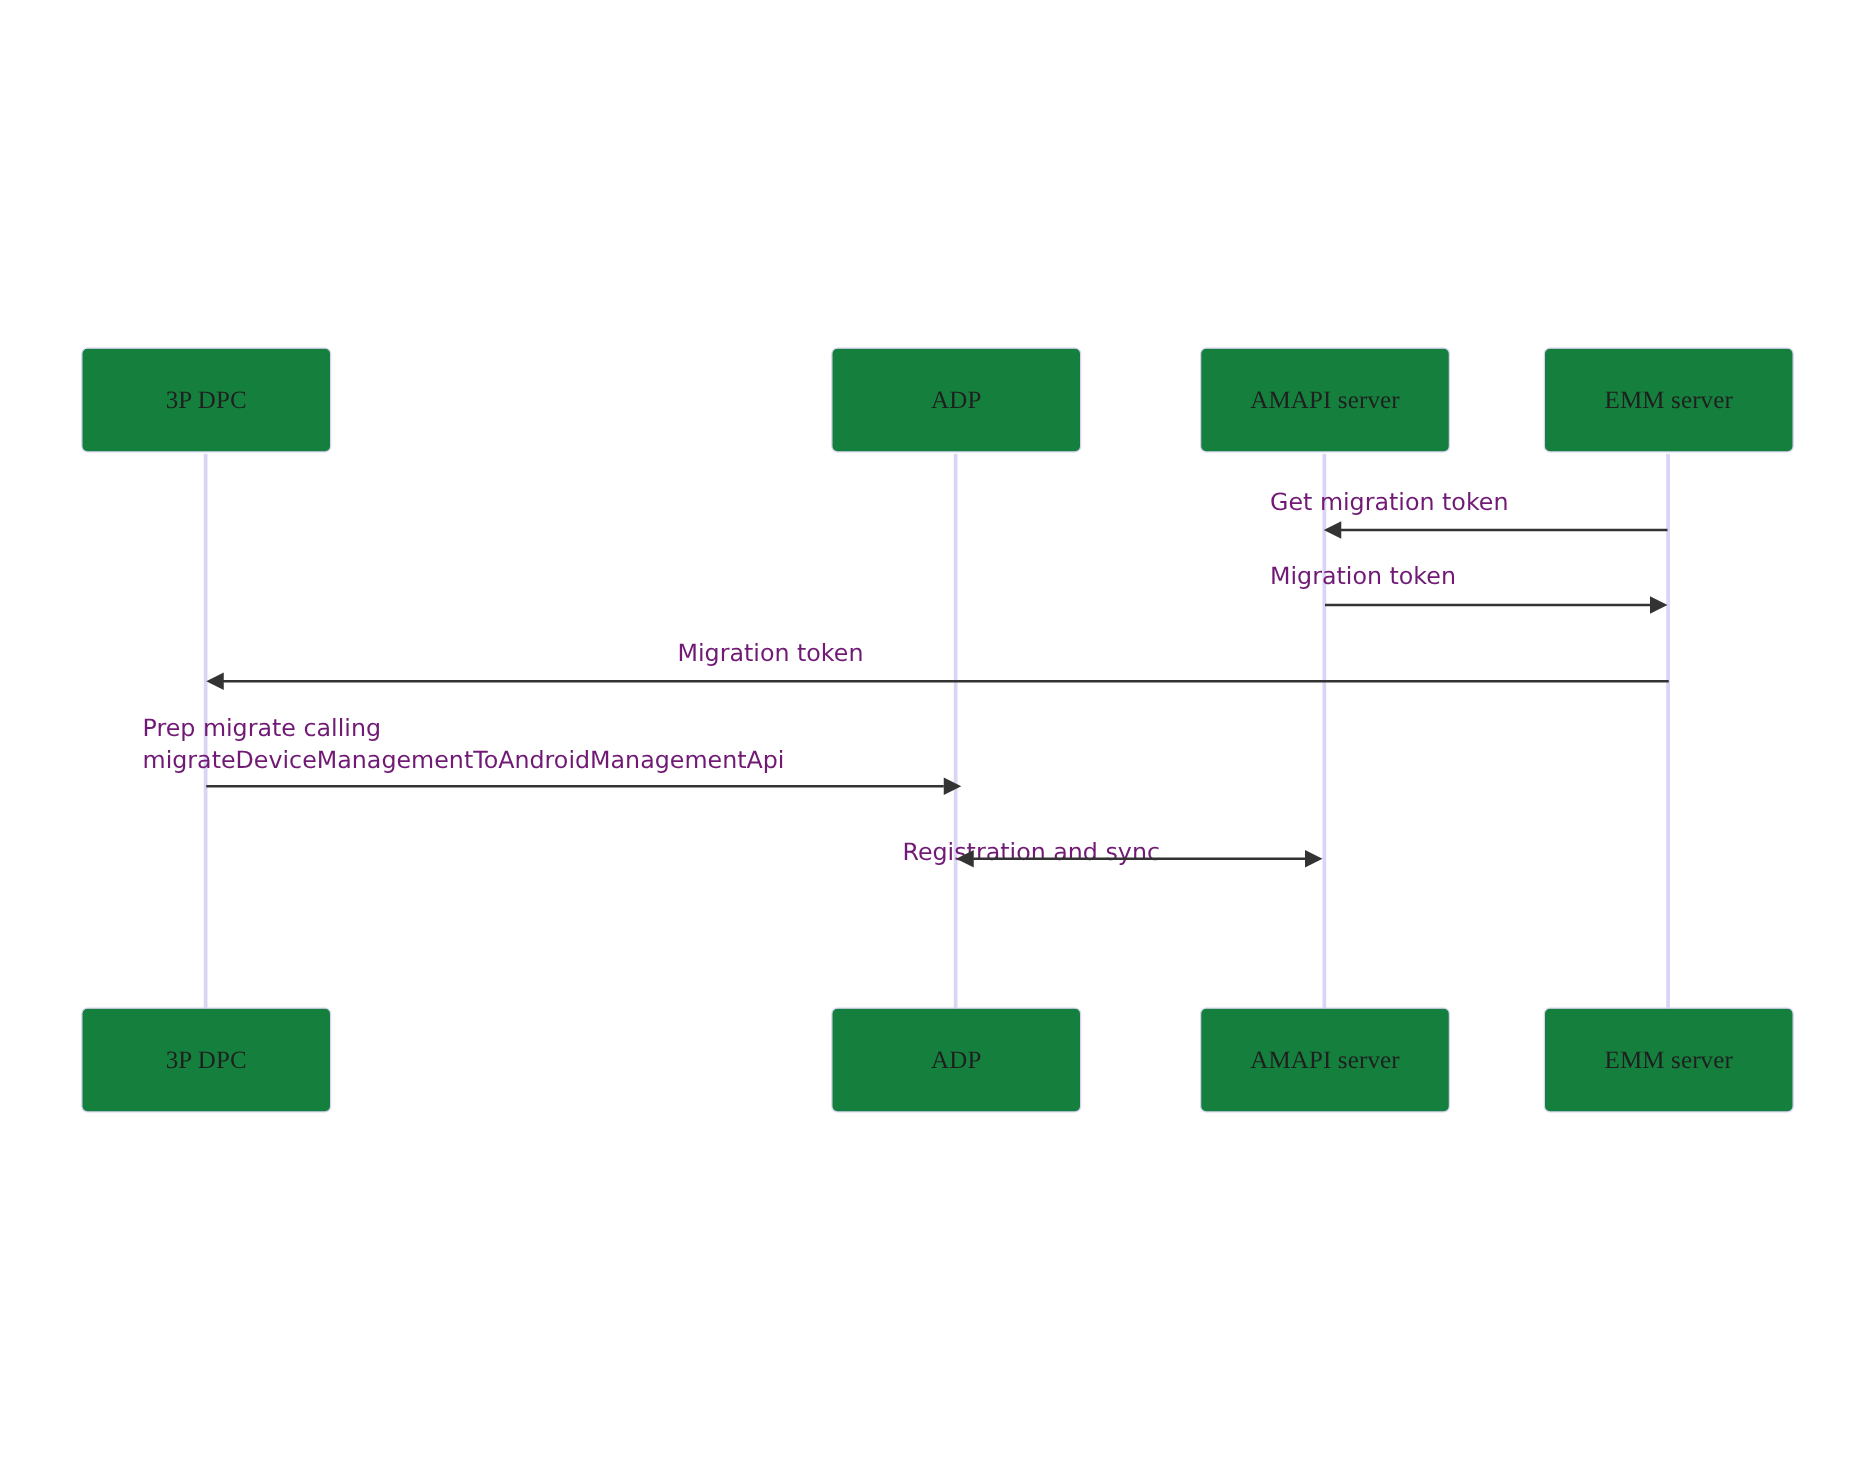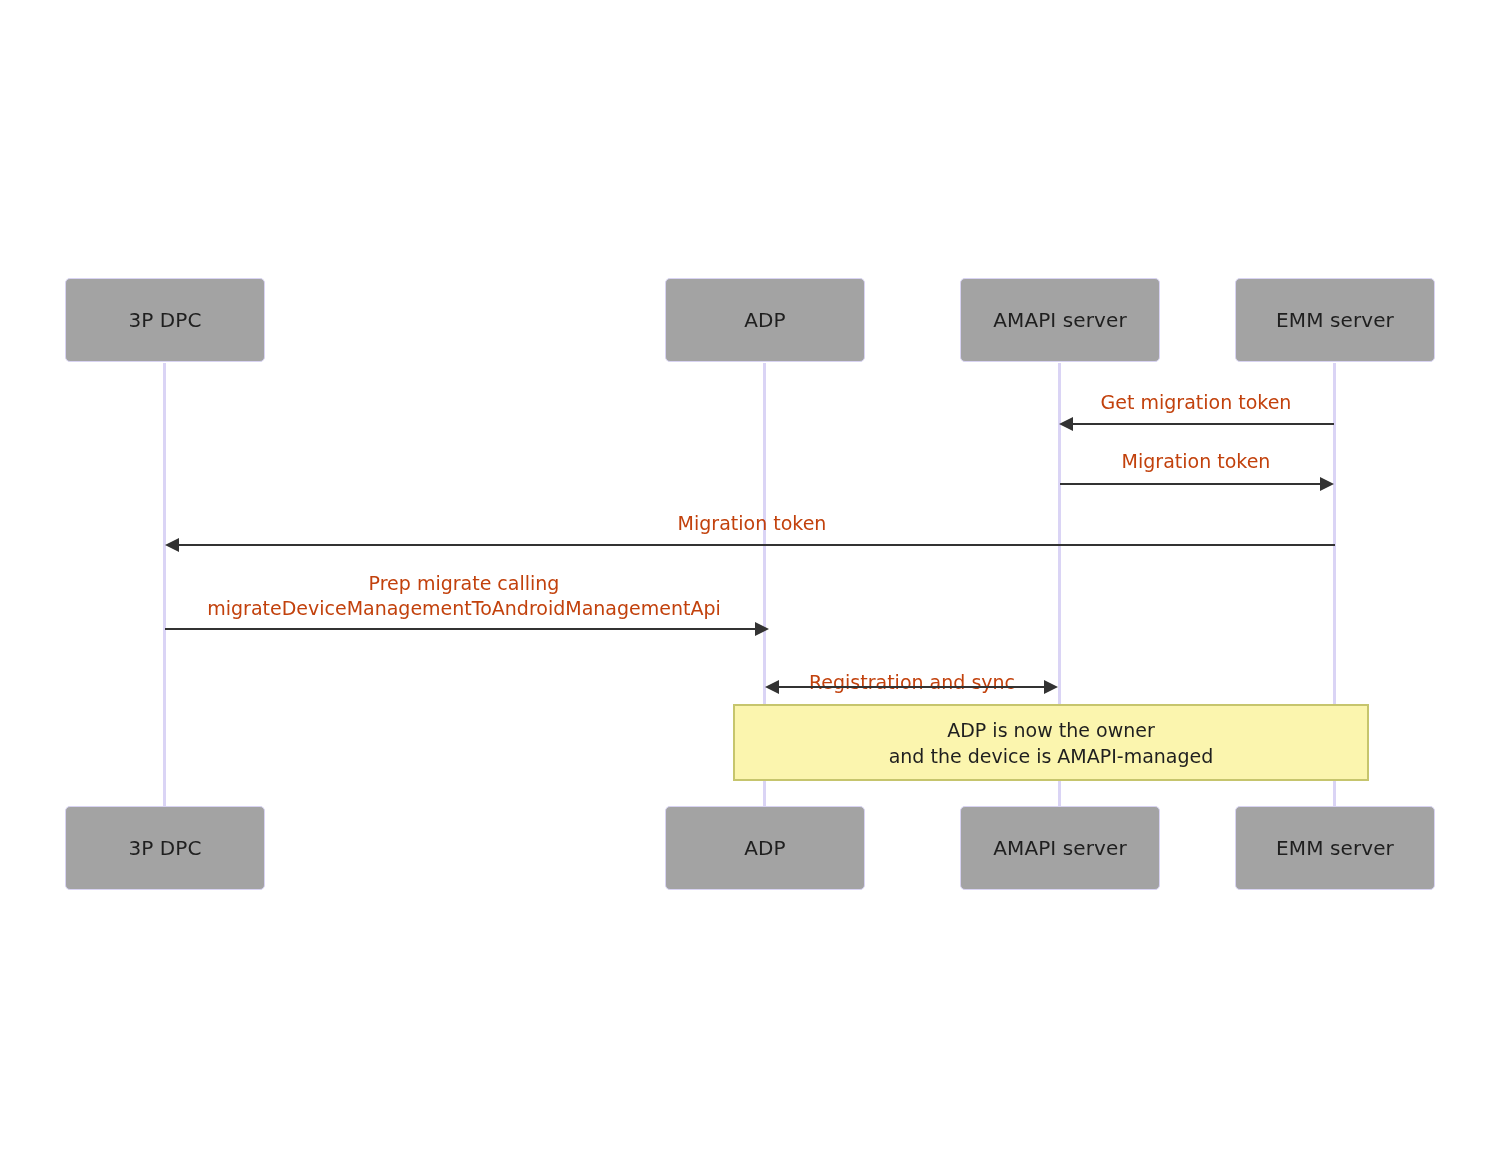--- a/index.html
+++ b/index.html
@@ -14,30 +14,31 @@
     width: 1500px;
     height: 1169px;
     background: #ffffff;
     overflow: hidden;
   }
   
   .participant {
     position: absolute;
     width: 200px;
     height: 84px;
-    background: #a3a3a3;
+    background: #15803d;
     border: 1px solid #D8D3F2;
     border-radius: 5px;
     box-sizing: border-box;
     display: flex;
     align-items: center;
     justify-content: center;
     color: #1f1f1f;
     font-size: 20px;
     letter-spacing: 0.1px;
+    font-family: Liberation Serif, serif;
   }
   .participant .plabel {
     display: block;
     text-align: center;
     white-space: nowrap;
   }
   
   .lifeline {
     position: absolute;
     width: 3px;
@@ -57,23 +58,23 @@
     border-bottom: 7px solid transparent;
   }
   .arrow-head.right {
     border-left: 14px solid #333333;
   }
   .arrow-head.left {
     border-right: 14px solid #333333;
   }
   .msg-label {
     position: absolute;
-    color: #c2410c;
+    color: #701a75;
     font-size: 19px;
-    text-align: center;
+    text-align: left;
     white-space: pre-line;
     line-height: 25px;
     transform: translateX(-50%);
     pointer-events: none;
   }
   
   .note-box {
     position: absolute;
     background: #FBF5AE;
     border: 2px solid #C6C56D;
@@ -129,24 +130,20 @@
   <div class="msg-label" style="left:464px; top:571px; width:700px;">Prep migrate calling
 migrateDeviceManagementToAndroidManagementApi</div>
   <div class="msg-line" style="left:165px; top:628px; width:590px;"></div>
   <div class="arrow-head right" style="left:755px; top:622px;"></div>
 
   <div class="msg-label" style="left:912px; top:670px; width:380px;">Registration and sync</div>
   <div class="msg-line" style="left:779px; top:686px; width:265px;"></div>
   <div class="arrow-head left" style="left:765px; top:680px;"></div>
   <div class="arrow-head right" style="left:1044px; top:680px;"></div>
 
-  <div class="note-box" style="left:733px; top:704px; width:636px; height:77px;">
-    <span class="note-text">ADP is now the owner
-and the device is AMAPI-managed</span>
-  </div>
 
   <div class="participant" style="left:65px; top:806px;">
     <span class="plabel">3P DPC</span>
   </div>
   <div class="participant" style="left:665px; top:806px;">
     <span class="plabel">ADP</span>
   </div>
   <div class="participant" style="left:960px; top:806px;">
     <span class="plabel">AMAPI server</span>
   </div>

